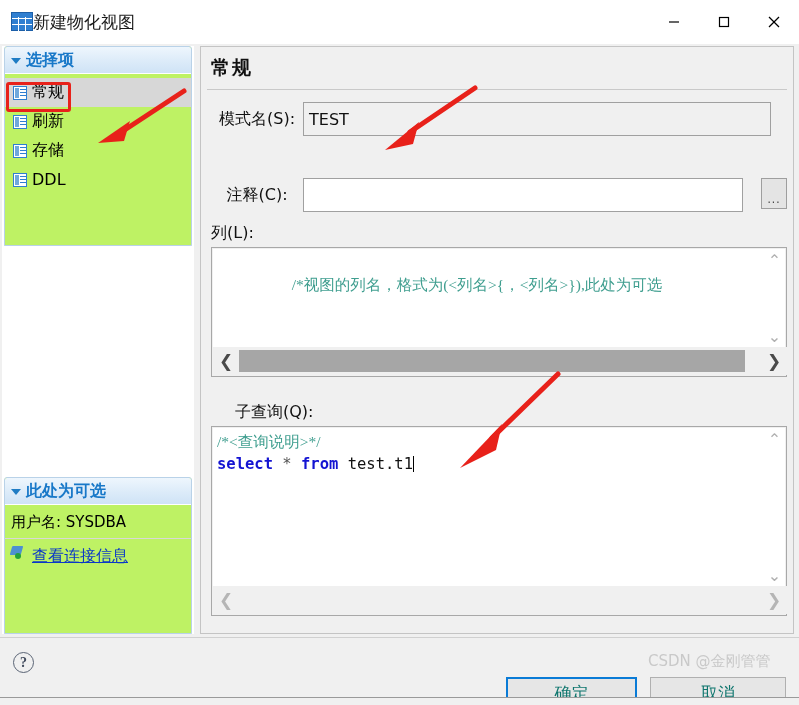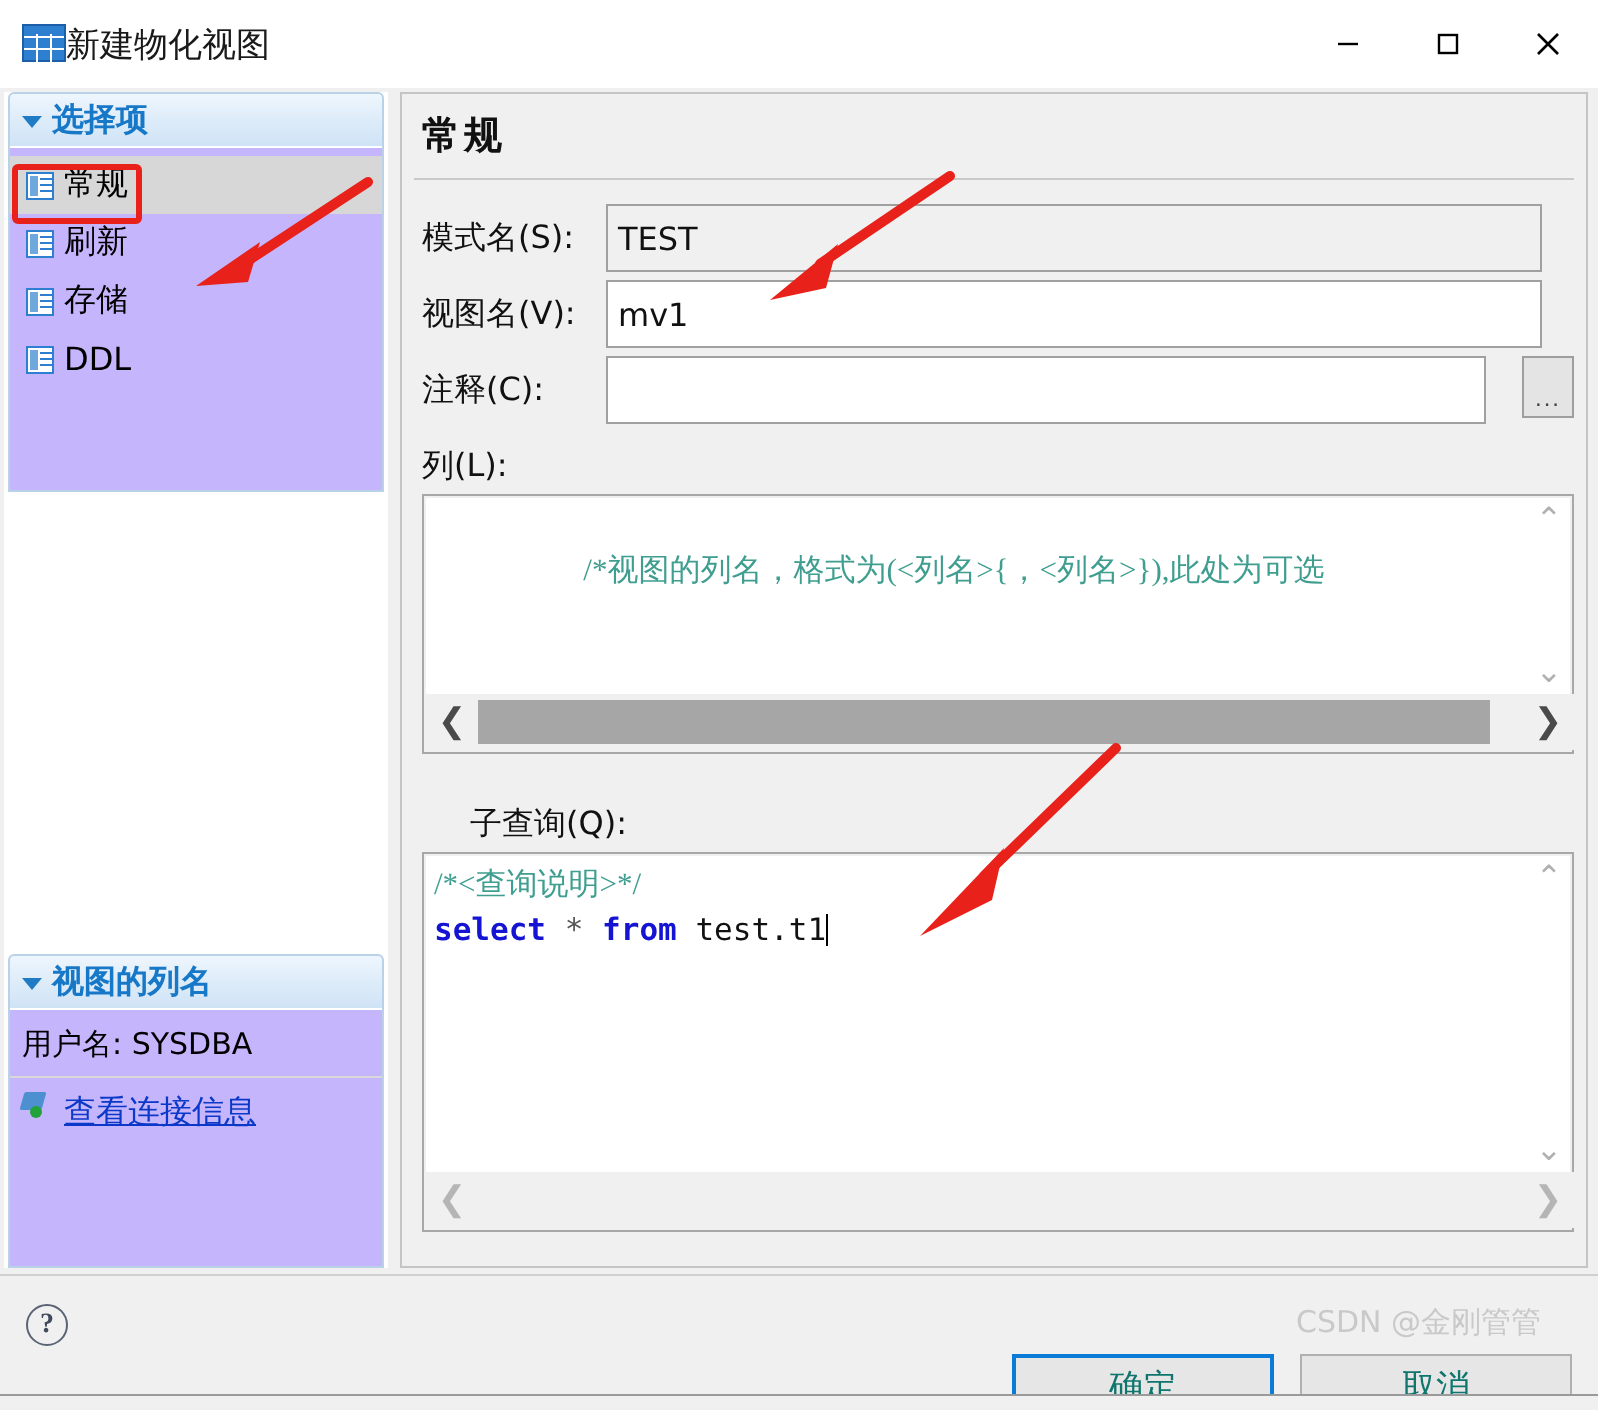--- a/index.html
+++ b/index.html
@@ -65,21 +65,21 @@
   .sidebar {
     position: absolute; left: 2px; top: 46px;
     width: 192px; height: 588px;
     background: #ffffff;
   }
   .panel-box {
     position: absolute;
     left: 2px; width: 188px;
     border: 1px solid #b9d2e8;
     border-radius: 3px 3px 0 0;
-    background: #c4b5fd;
+    background: #bef264;
     overflow: hidden;
   }
   .panel-head {
     height: 27px;
     background: linear-gradient(to bottom, #eef6fd 0%, #dcebf9 55%, #cfe3f6 100%);
     display: flex; align-items: center;
     padding-left: 6px;
     border-bottom: 1px solid #ffffff;
   }
   .tri {
@@ -162,21 +162,21 @@
     letter-spacing: 2px;
     font-family: "DejaVu Sans", "Liberation Sans", sans-serif;
   }
   .main-sep {
     position: absolute; left: 6px; top: 42px;
     width: 580px; height: 1px; background: #c9c9c9;
   }
 
   .field-row {
     position: absolute; left: 10px;
-    display: flex; align-items: center;
+    display: flex; align-items: center; text-align: center;
   }
   .field-label {
     width: 92px; font-size: 16px; color: #111;
     font-family: "DejaVu Sans", "Liberation Sans", sans-serif;
   }
   .textinput {
     height: 30px;
     border: 1px solid #a0a0a0;
     background: #ffffff;
     font-size: 16px; color: #111;
@@ -359,21 +359,21 @@
         <div class="nav-item">
           <span class="li-icon"></span>
           <span>DDL</span>
         </div>
       </div>
     </div>
 
     <div class="panel-box" style="top:431px; height:157px;">
       <div class="panel-head">
         <div class="tri"></div>
-        <span class="ptitle">视图的列名</span>
+        <span class="ptitle">此处为可选</span>
       </div>
       <div class="panel-body" style="padding:2px 0 0 0;">
         <div class="conn-row">用户名: SYSDBA</div>
         <div class="conn-link-row">
           <span class="conn-ico">
               <span class="b1"></span>
               <span class="b2"></span>
             </span>
           <span class="conn-link">查看连接信息</span>
         </div>
@@ -383,24 +383,20 @@
 
   <div class="main">
     <div class="main-title">常规</div>
     <div class="main-sep"></div>
 
     <div class="field-row" style="top:55px;">
       <span class="field-label">模式名(S):</span>
       <span class="textinput readonly" style="width:468px;">TEST</span>
     </div>
 
-    <div class="field-row" style="top:93px;">
-      <span class="field-label">视图名(V):</span>
-      <span class="textinput" style="width:468px;">mv1</span>
-    </div>
 
     <div class="field-row" style="top:131px;">
       <span class="field-label">注释(C):</span>
       <span class="textinput" style="width:440px;"></span>
     </div>
     <div class="ellipsis-btn" style="top:131px;">
       <span class="dots">...</span>
     </div>
 
     <div class="section-label" style="top:176px;">列(L):</div>

